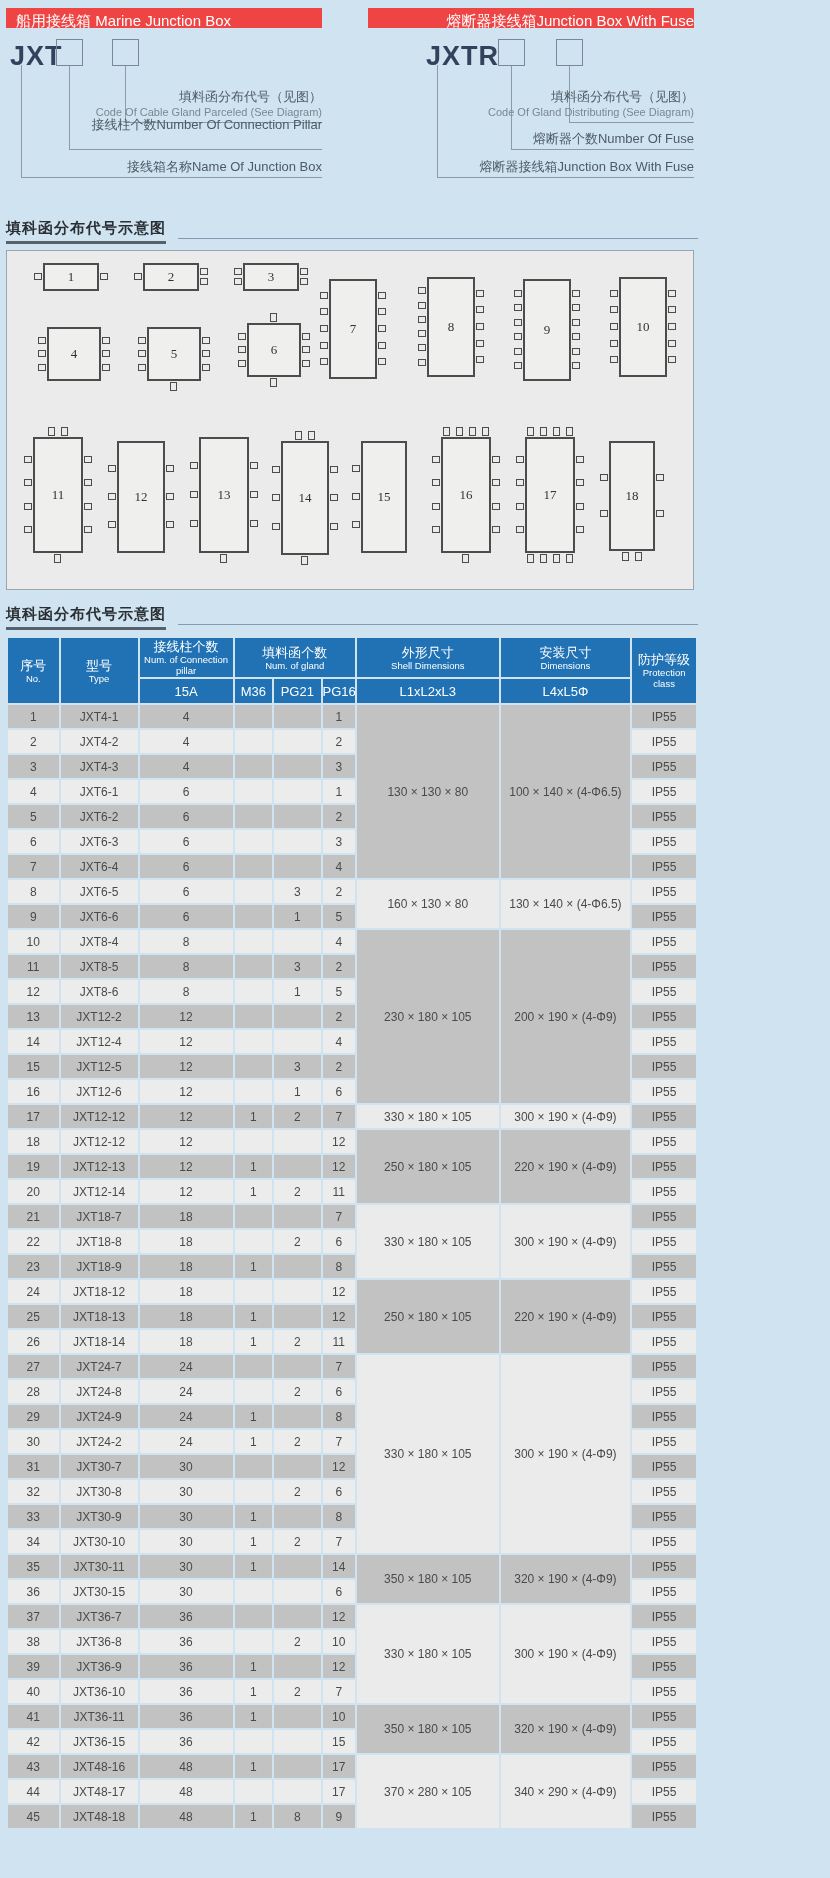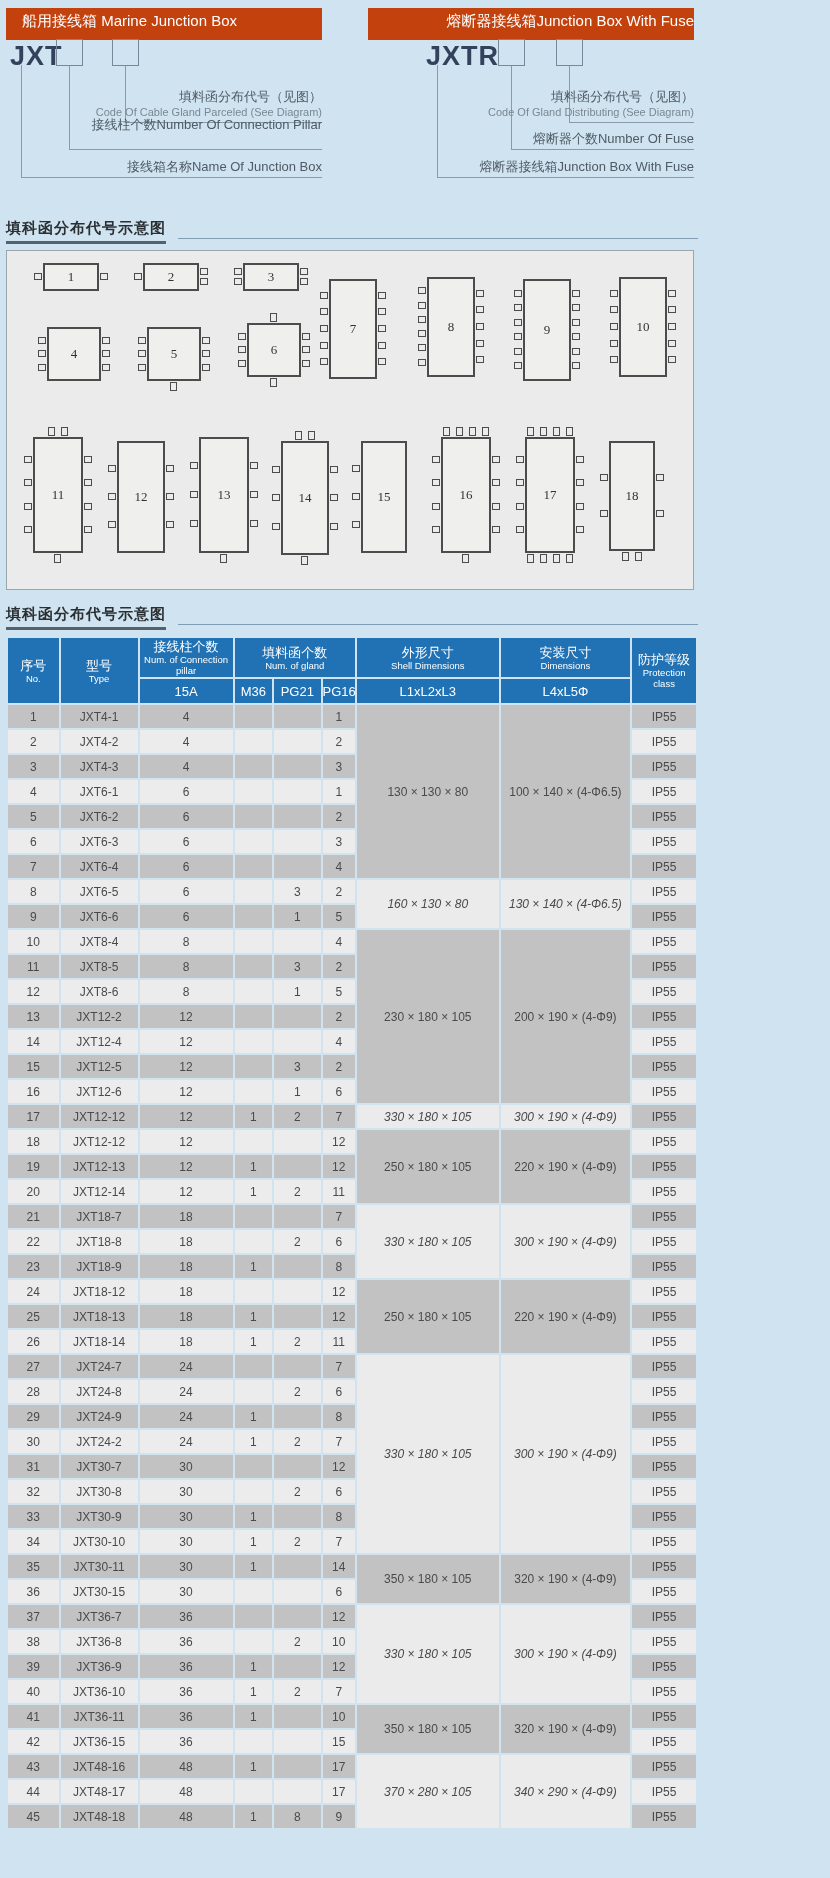--- a/index.html
+++ b/index.html
@@ -10,21 +10,21 @@
   .sec-title { display:flex; align-items:flex-end; height:24px; margin-bottom:6px; }
   .sec-title .t { font-size:15px; font-weight:bold; color:#2b2f33; letter-spacing:1px;
                   border-bottom:3px solid #55626e; padding-bottom:3px; white-space:nowrap; }
   .sec-title .line { flex:1; border-bottom:1px solid #7f9cb3; margin:0 2px 5px 12px; }
 
   
   .models { display:flex; height:212px; }
   .model { position:relative; }
   .model-left  { width:316px; margin-right:46px; }
   .model-right { width:326px;text-align:right; }
-  .banner { background:#c2410c; color:#ffffff; font-size:15px; line-height:26px; height:32px; padding-left:16px; white-space:nowrap; }
+  .banner { background:#ef4444; color:#ffffff; font-size:15px; line-height:26px; height:20px; padding-left:10px; white-space:nowrap; }
   .code { position:absolute; font-size:27px; font-weight:bold; color:#34415c; letter-spacing:1px; }
   .sq   { position:absolute; width:27px; height:27px; border:1px solid #76889a; }
   .vl   { position:absolute; width:0; border-left:1px solid #8a9aa8; }
   .hl   { position:absolute; height:0; border-bottom:1px solid #8a9aa8; right:0; }
   .lab-zh { position:absolute; right:0; font-size:13px; color:#4f5a64; white-space:nowrap; }
   .lab-en { position:absolute; right:0; font-size:11px; color:#7b8791; white-space:nowrap; }
 
   
   .model-left .code { top:33px; left:4px; }
   .model-left .sq1 { top:31px; left:50px; } .model-left .sq2 { top:31px; left:106px; }
@@ -60,21 +60,21 @@
   
   table.spec { border-collapse:separate; border-spacing:2px; table-layout:fixed; width:692px; }
   table.spec th { background:#2072b4; color:#fff; font-weight:normal; text-align:center; vertical-align:middle; padding:1px 0; }
   .th-zh { font-size:13px; line-height:15px; }
   .th-en { font-size:9.5px; line-height:11px; }
   tr.subhead th { font-size:13px; height:24px; }
   table.spec td { height:23px; text-align:center; vertical-align:middle; font-size:12px; color:#4a4a4a; overflow:hidden; white-space:nowrap; }
   td.dark  { background:#c2c2c2; }
   td.light { background:#ececec; }
   td.g-dark  { background:#c2c2c2; color:#4f4f4f;margin-top:32px; }
-  td.g-light { background:#ebebeb; color:#4f4f4f;font-style:italic; }
+  td.g-light { background:#ebebeb; color:#4f4f4f; }
 </style>
 </head>
 <body>
 
 <div class="content">
 
 
   <div class="models">
 
     <div class="model model-left">

